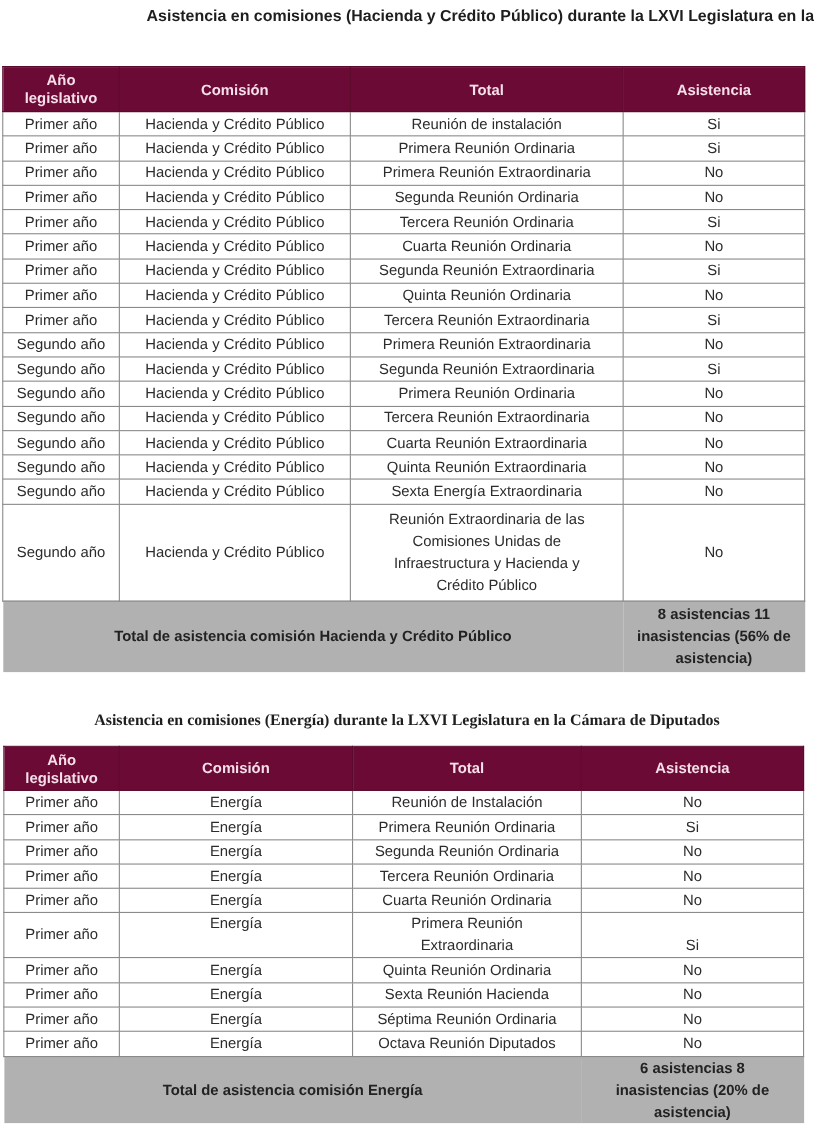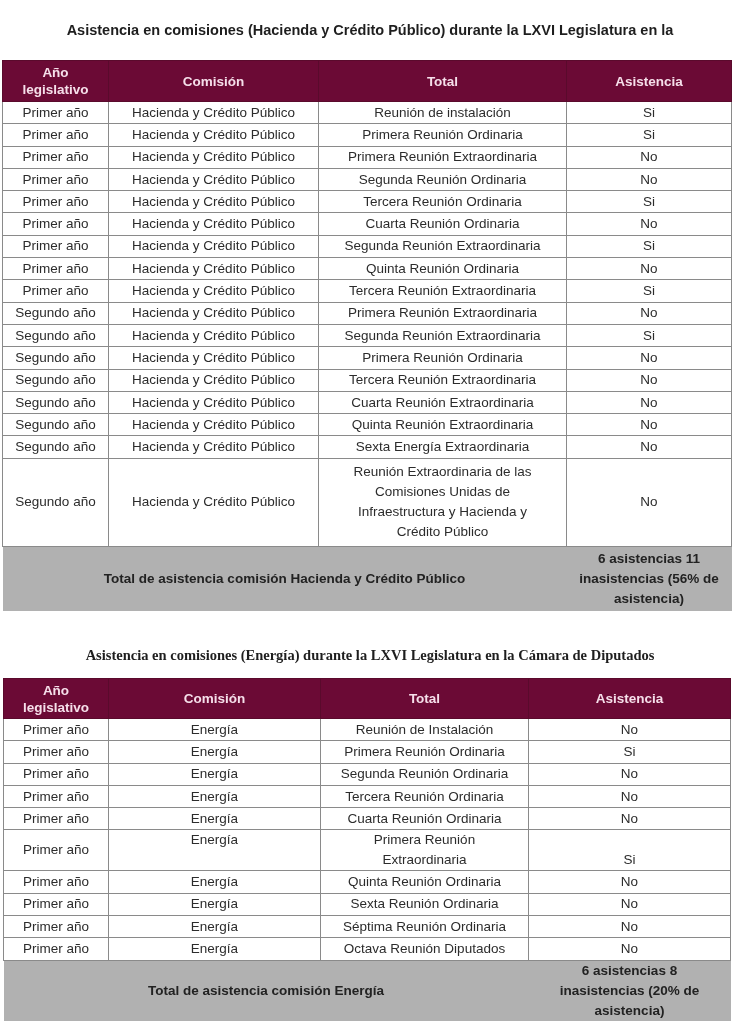--- a/index.html
+++ b/index.html
@@ -3,21 +3,21 @@
 <meta charset="utf-8">
 <style>
   * { box-sizing: border-box; margin: 0; padding: 0; }
   html, body { width: 740px; height: 1024px; background: #ffffff; overflow: hidden; }
   body { font-family: "Liberation Sans", "DejaVu Sans", sans-serif; color: #2a2a2a; position: relative; }
 
   .title {
     position: absolute; left: 0; width: 740px; text-align: center;
     font-weight: bold; font-size: 14.5px; color: #1e1e1e; line-height: 22px;
   }
-  #title1 { top: 19px; }
+  #title1 { top: 4px; text-align: right; }
   #title2 { top: 644px; font-family: Liberation Serif, serif; }
 
   table.att {
     position: absolute; border-collapse: collapse; table-layout: fixed;
     font-size: 13.5px;
   }
   #t1 { left: 2px; top: 60px; width: 729px; }
   #t2 { left: 3px; top: 678px; width: 727px; }
 
   table.att th {
@@ -179,21 +179,21 @@
         <div>Infraestructura y Hacienda y</div>
         <div>Crédito Público</div>
       </td>
       <td>No</td>
     </tr>
   </tbody>
   <tfoot>
     <tr>
       <td colspan="3">Total de asistencia comisión Hacienda y Crédito Público</td>
       <td class="tot-value">
-        <div>6 asistencias 11</div>
+        <div>8 asistencias 11</div>
         <div>inasistencias (56% de</div>
         <div>asistencia)</div>
       </td>
     </tr>
   </tfoot>
 </table>
 
 <div class="title" id="title2">Asistencia en comisiones (Energía) durante la LXVI Legislatura en la Cámara de Diputados</div>
 
 <table class="att" id="t2">
@@ -260,21 +260,21 @@
   <tbody id="t2-body-after">
       <tr>
         <td>Primer año</td>
         <td>Energía</td>
         <td>Quinta Reunión Ordinaria</td>
         <td>No</td>
       </tr>
       <tr>
         <td>Primer año</td>
         <td>Energía</td>
-        <td>Sexta Reunión Ordinaria</td>
+        <td>Sexta Reunión Hacienda</td>
         <td>No</td>
       </tr>
       <tr>
         <td>Primer año</td>
         <td>Energía</td>
         <td>Séptima Reunión Ordinaria</td>
         <td>No</td>
       </tr>
       <tr>
         <td>Primer año</td>

